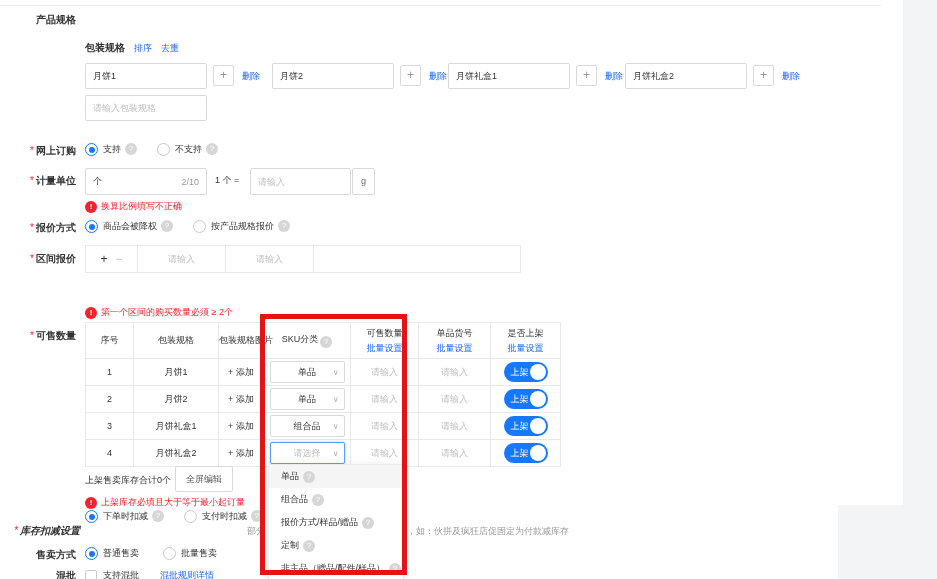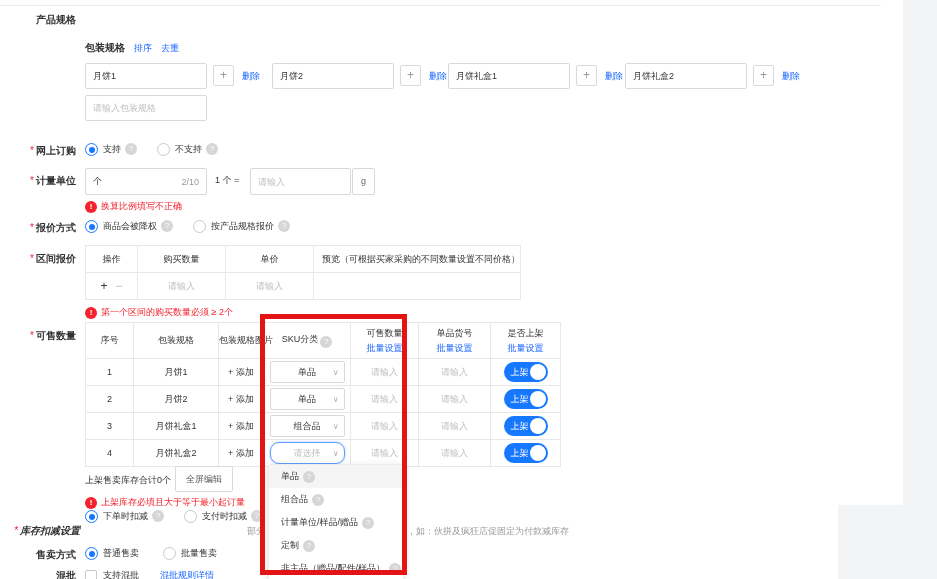--- a/index.html
+++ b/index.html
@@ -48,21 +48,21 @@
   .pm .minus { color:#bbb; margin-left:8px; }
 
   .sell-table th { height:18px; border-bottom:none; }
   .sell-table .h2 { height:36px; }
   .sell-table td { height:27px; }
   .batch { display:block; margin-top:2px; }
 
   .sku-select { width:75px; height:22px; border:1px solid #d9d9d9; border-radius:2px; background:#fff; display:inline-flex; align-items:center; justify-content:center; position:relative; font-size:9px; color:#333; vertical-align:middle; }
   .sku-select .chev { position:absolute; right:5px; color:#b0b0b0; font-size:8px; }
   .sku-select.focused { border-color:#5c9dff; box-shadow:0 0 3px rgba(22,119,255,.35); }
-  .sku-select.isph { color:#bfbfbf;border-radius:9px; }
+  .sku-select.isph { color:#bfbfbf; }
 
   .toggle { width:44px; height:20px; border-radius:10px; background:#1677ff; position:relative; display:inline-block; vertical-align:middle; }
   .toggle-label { position:absolute; left:7px; top:50%; transform:translateY(-50%); color:#fff; font-size:9px; }
   .knob { position:absolute; right:2px; top:2px; width:16px; height:16px; border-radius:50%; background:#fff; }
 
   .btn { position:absolute; border:1px solid #d9d9d9; border-radius:2px; background:#fff; color:#555; font-size:9px; text-align:center; }
 
   .dd-panel { position:absolute; left:268px; top:464px; width:136px; height:122px; background:#fff; border:1px solid #ececec; border-radius:2px; box-shadow:0 2px 8px rgba(0,0,0,.12); z-index:40; overflow:hidden; }
   .dd-item { height:23px; display:flex; align-items:center; padding-left:12px; gap:4px; font-size:9px; color:#333; white-space:nowrap; }
   .dd-item.active { background:#f5f5f5; }
@@ -143,26 +143,20 @@
   <div class="rowlabel" style="top:252px"><span class="star">*</span><span>区间报价</span></div>
   <div class="abs" style="left:85px;top:245px;width:435px">
     <table class="range-table">
       <colgroup>
           <col style="width:52px">
           <col style="width:88px">
           <col style="width:88px">
           <col style="width:207px">
         </colgroup>
       <tbody>
-          <tr>
-        <th>操作</th>
-        <th>购买数量</th>
-        <th>单价</th>
-        <th class="preview">预览（可根据买家采购的不同数量设置不同价格）</th>
-      </tr>
       <tr>
         <td class="pm"><span>+</span><span class="minus">−</span></td>
         <td><input class="cell-input" placeholder="请输入" style=""></td>
         <td><input class="cell-input" placeholder="请输入" style=""></td>
         <td></td>
       </tr>
     </tbody>
       </table>
   </div>
   <div class="err" style="left:85px;top:306px">
@@ -279,21 +273,21 @@
   <div class="dd-panel">
     <div class="dd-item active">
         <span>单品</span>
         <span class="info">?</span>
       </div>
     <div class="dd-item">
         <span>组合品</span>
         <span class="info">?</span>
       </div>
     <div class="dd-item">
-        <span>计量单位/样品/赠品</span>
+        <span>报价方式/样品/赠品</span>
         <span class="info">?</span>
       </div>
     <div class="dd-item">
         <span>定制</span>
         <span class="info">?</span>
       </div>
     <div class="dd-item">
         <span>非主品（赠品/配件/样品）</span>
         <span class="info">?</span>
       </div>

